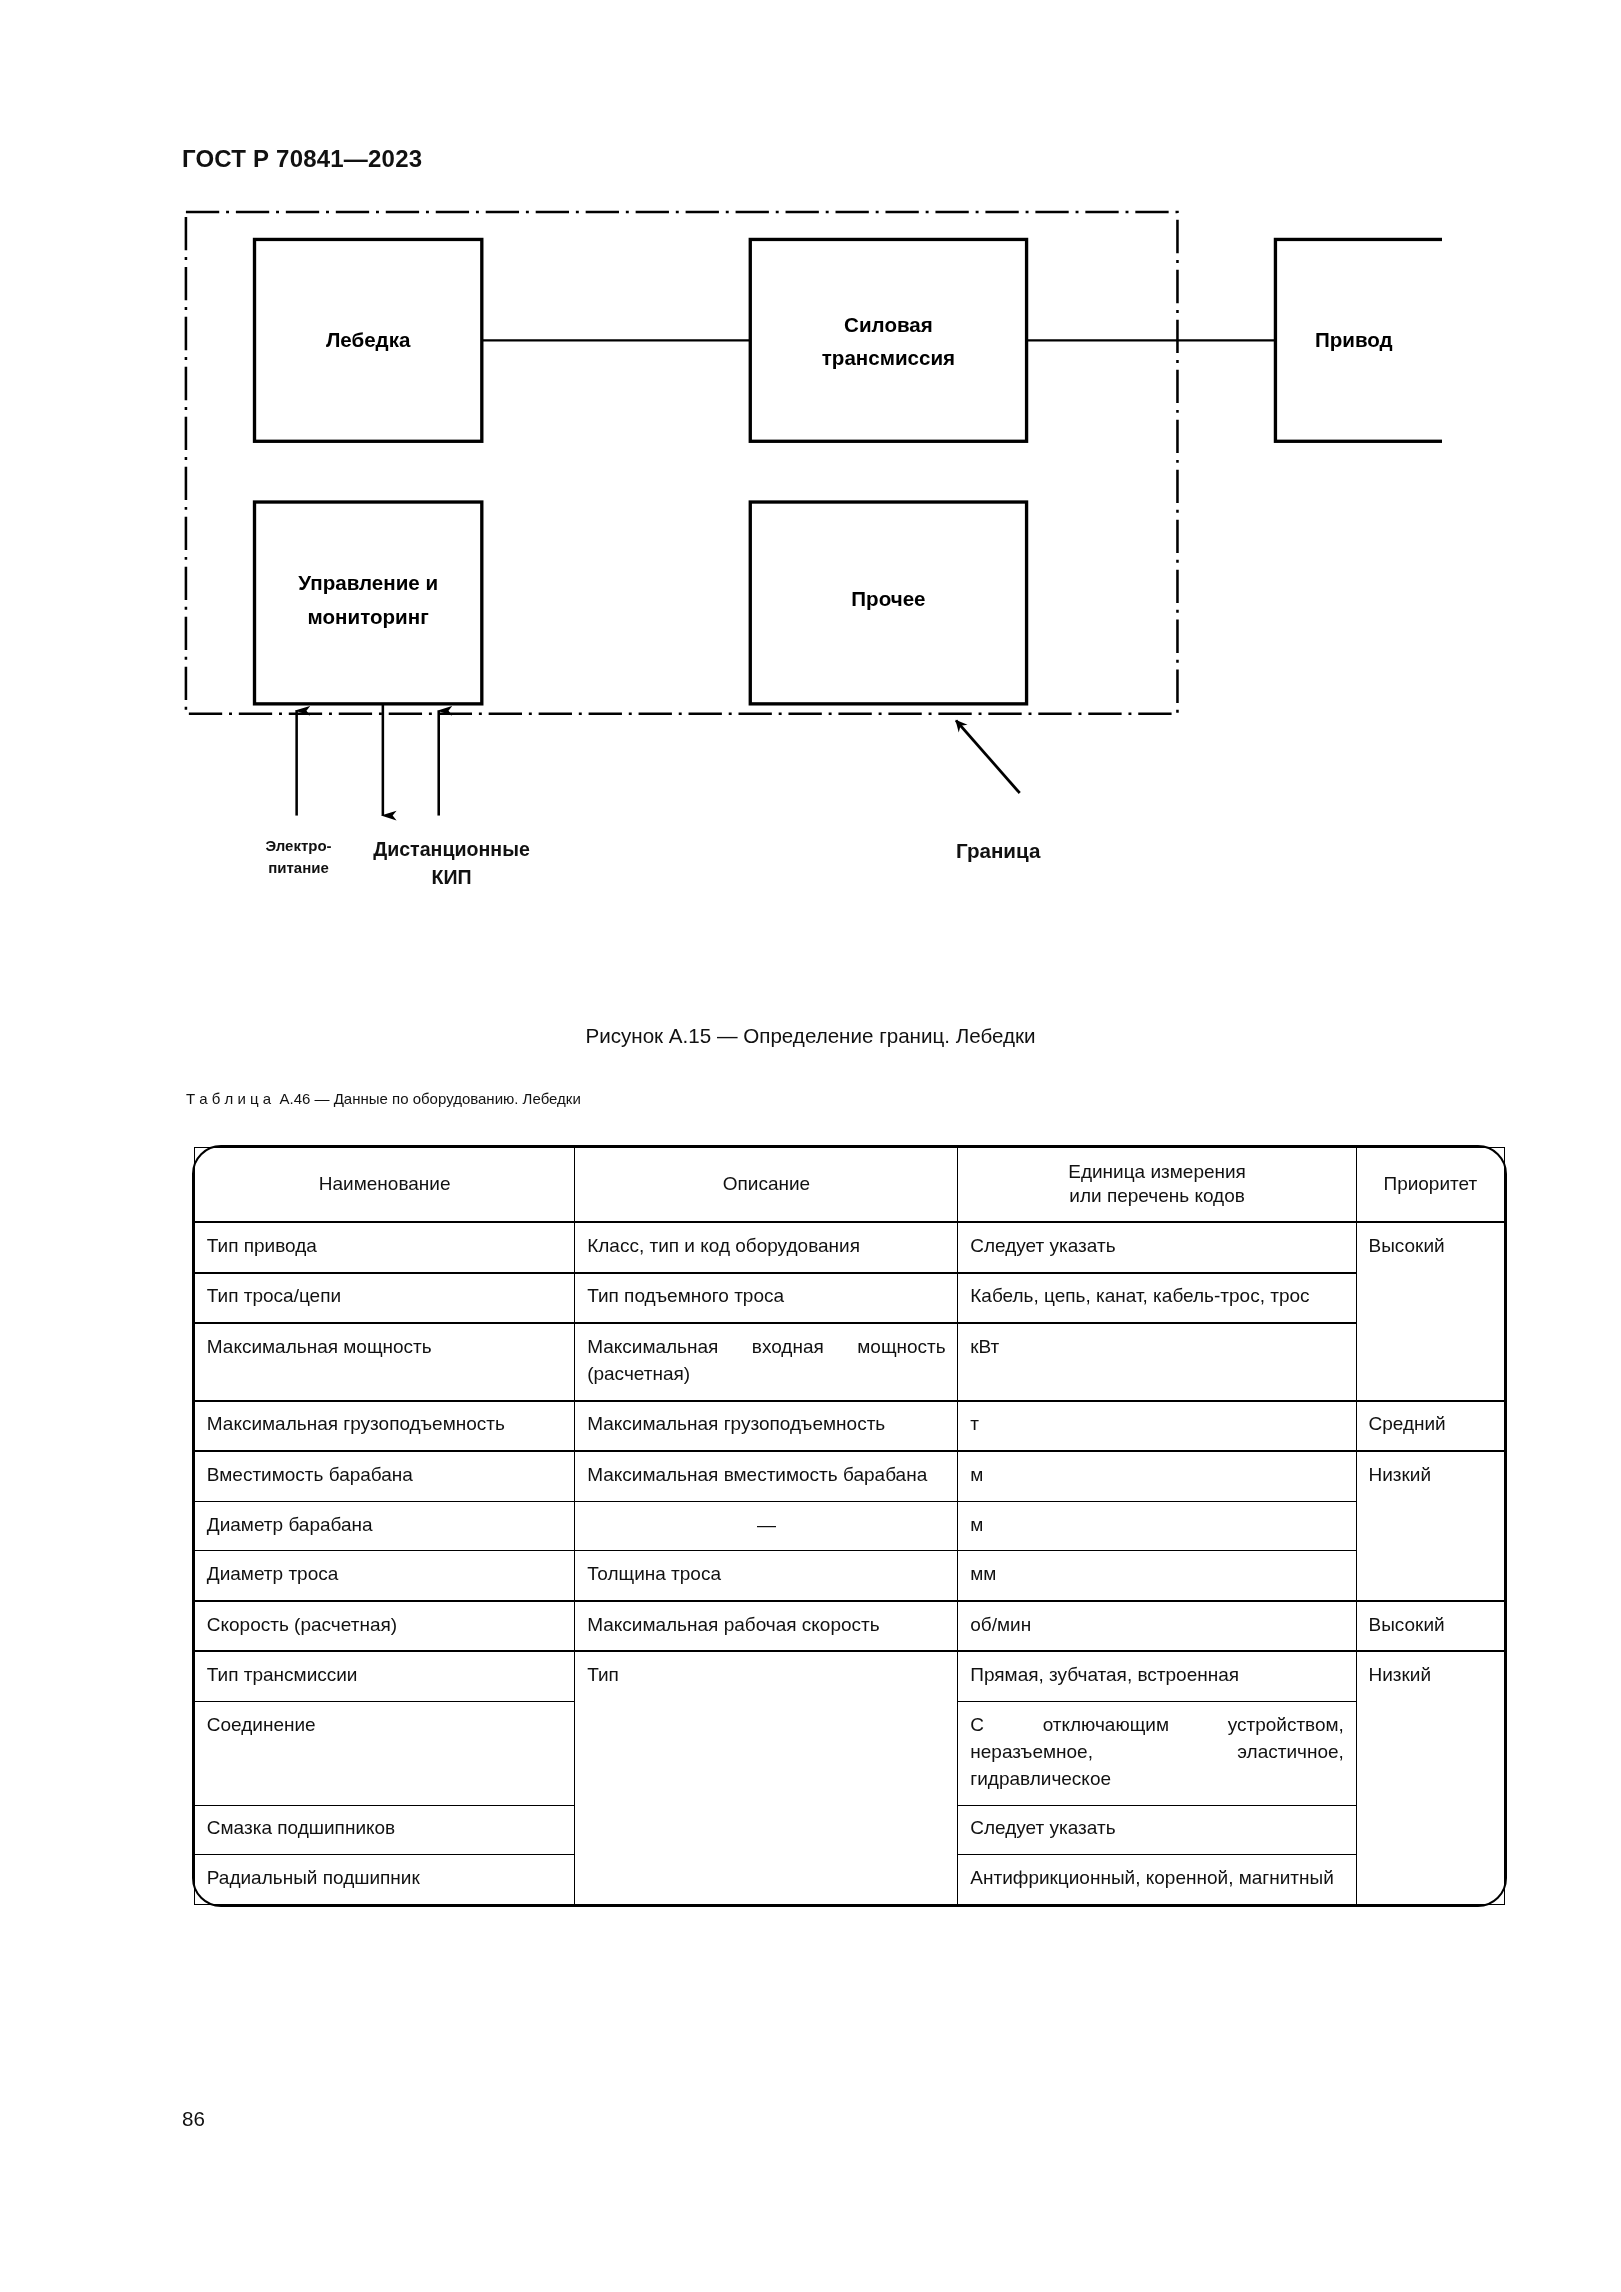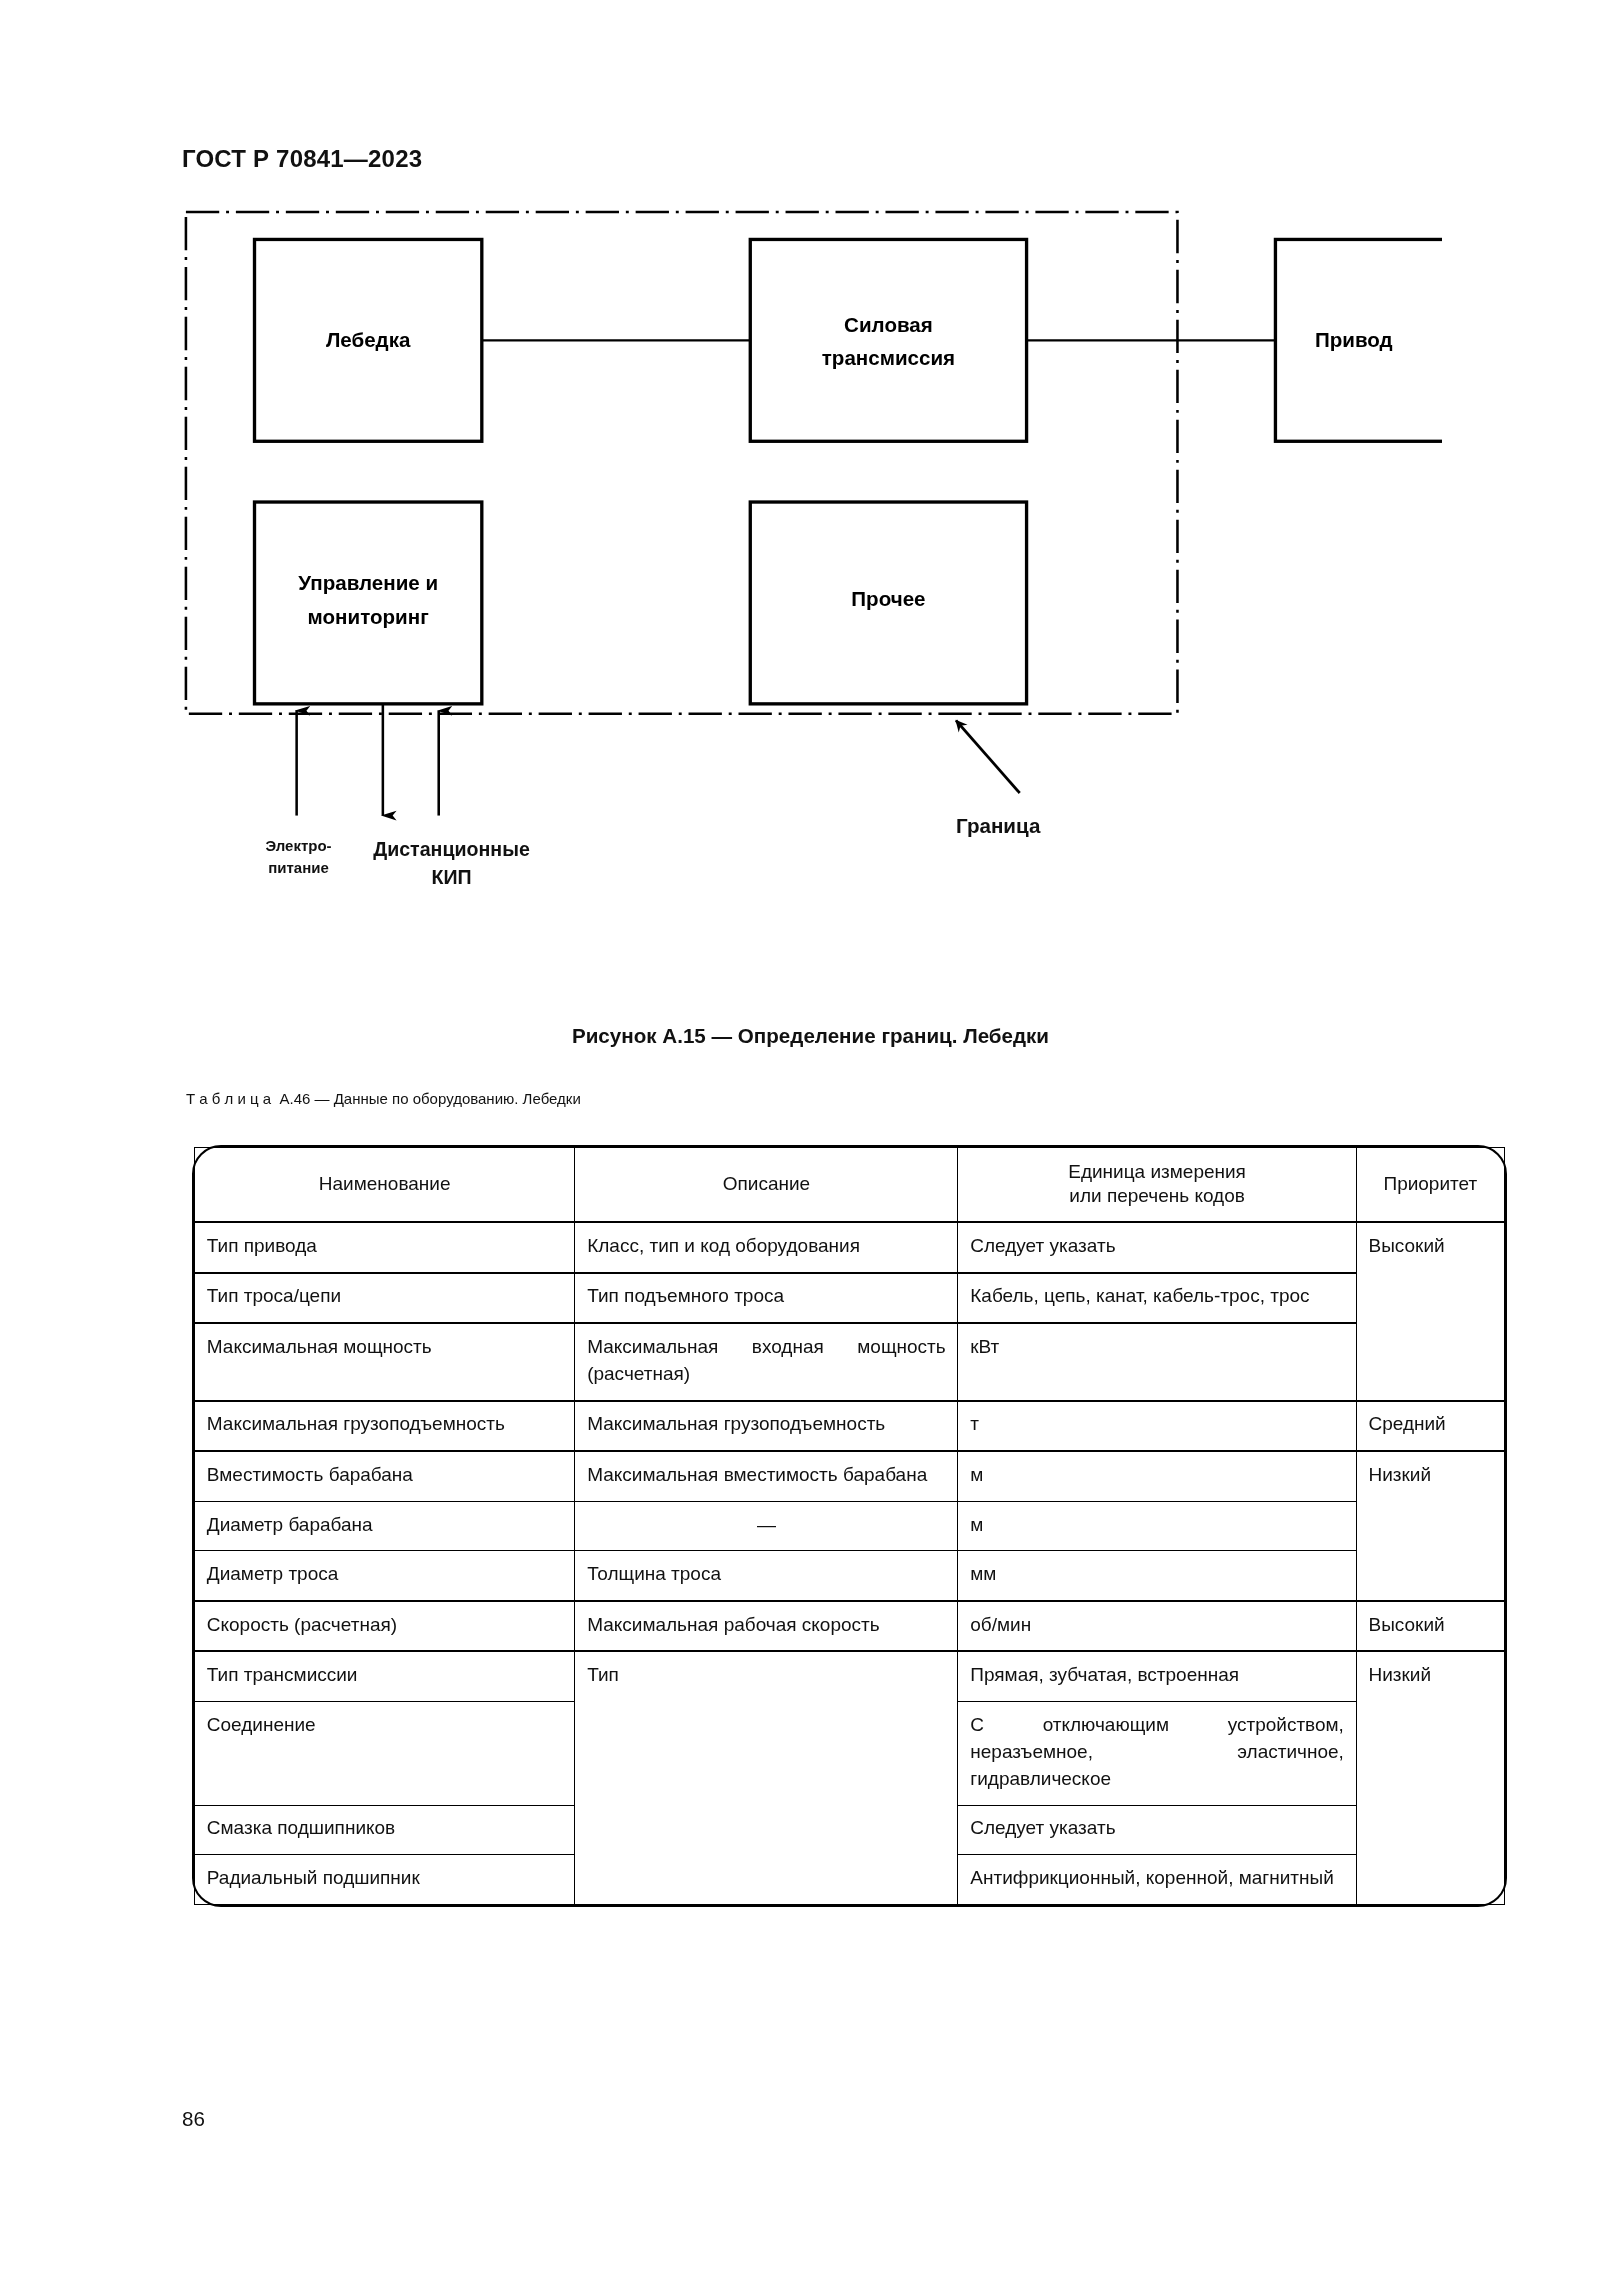--- a/index.html
+++ b/index.html
@@ -41,21 +41,20 @@
   }
   .figure svg { display: block; }
 
   .fig-caption {
     position: absolute;
     left: 0;
     top: 1024px;
     width: 1621px;
     text-align: center;
     font-size: 20.6px;
-    font-weight: bold;
   }
 
   
   .table-title {
     position: absolute;
     left: 186px;
     top: 1090px;
     font-size: 15px;
     white-space: pre;
   }
@@ -164,21 +163,21 @@
     <div style="position:absolute;left:43px;top:627px;width:147px;text-align:center;font-size:15px;font-weight:bold;line-height:1.45;">
       <div>Электро-</div>
       <div>питание</div>
     </div>
 
     <div style="position:absolute;left:147px;top:627px;width:245px;text-align:center;font-size:19.6px;font-weight:bold;line-height:1.45;">
       <div>Дистанционные</div>
       <div>КИП</div>
     </div>
 
-    <div style="position:absolute;left:774px;top:606px;font-size:20.6px;font-weight:bold;">Граница</div>
+    <div style="position:absolute;left:774px;top:631px;font-size:20.6px;font-weight:bold;">Граница</div>
   </div>
 
   <div class="fig-caption">Рисунок А.15 — Определение границ. Лебедки</div>
 
   <div class="table-title">Т а б л и ц а  А.46 — Данные по оборудованию. Лебедки</div>
 
   <div class="tbl-wrap">
   <table class="data">
     <colgroup>
       <col style="width:277px">

